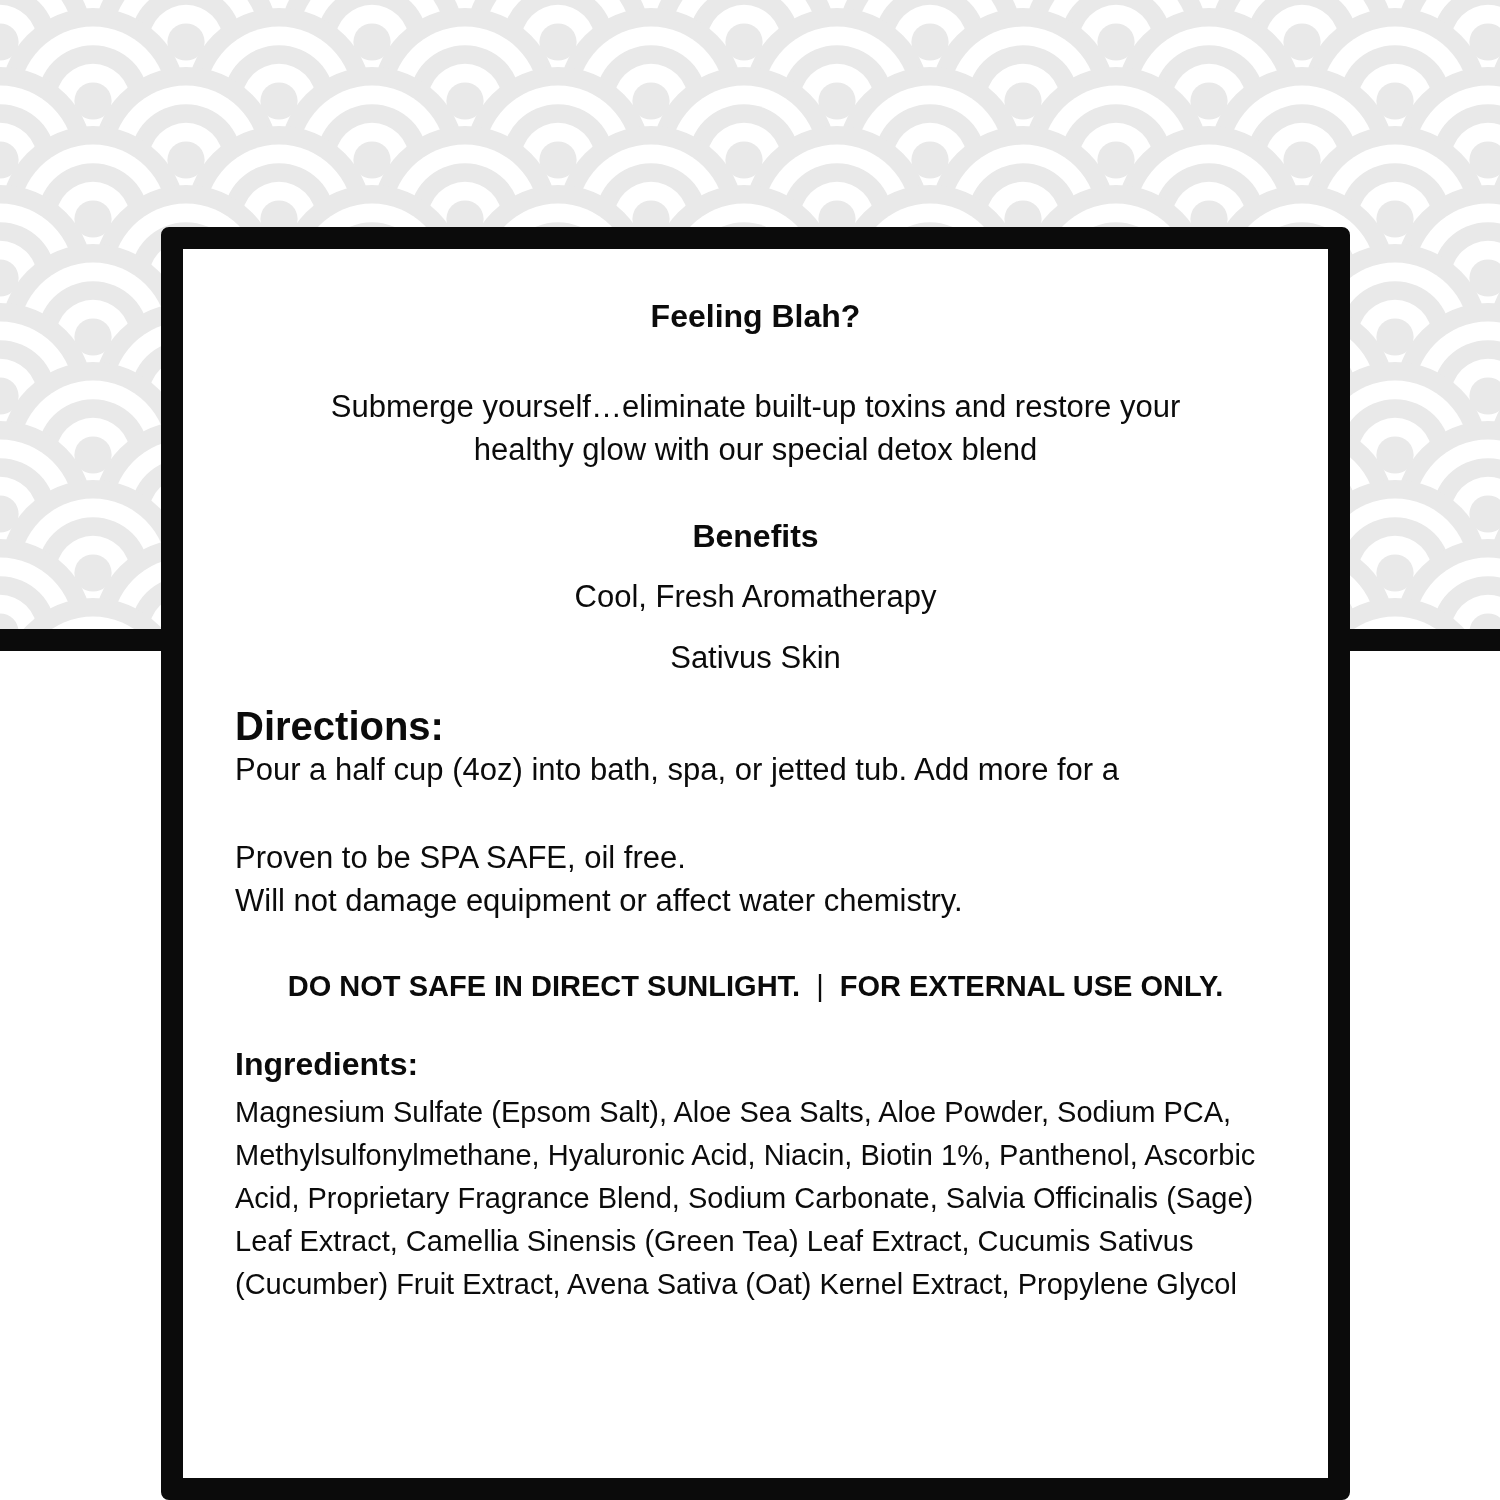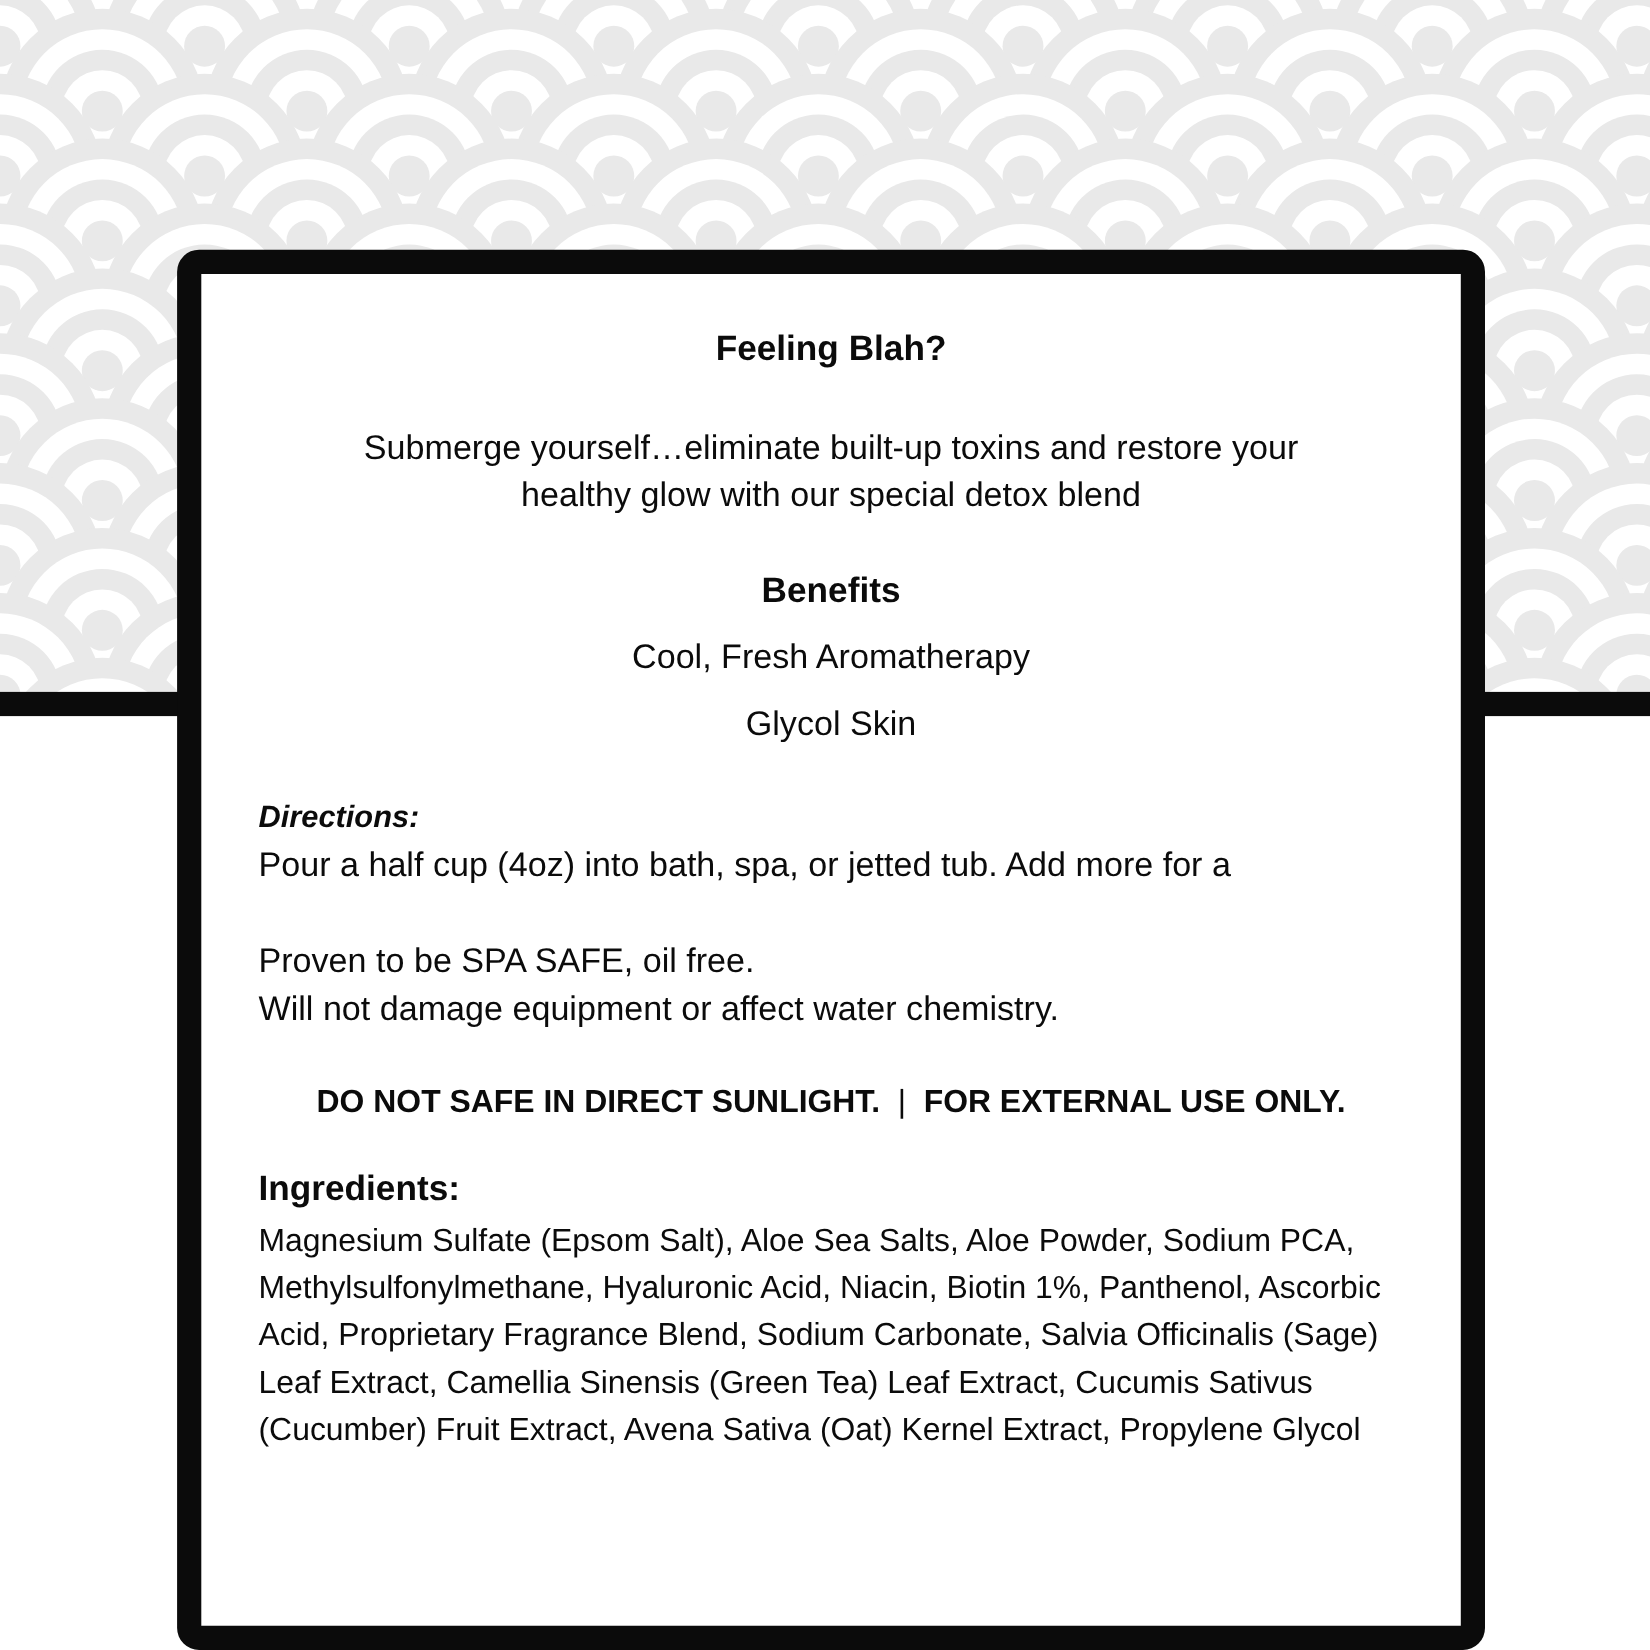--- a/index.html
+++ b/index.html
@@ -37,21 +37,21 @@
   
   .card {
     position: absolute;
     left: 161px;
     top: 227px;
     width: 1189px;
     height: 1273px;
     box-sizing: border-box;
     background: #ffffff;
     border: 22px solid #0b0b0b;
-    border-radius: 20px;
+    border-radius: 8px;
     z-index: 2;
   }
   .card-body {
     box-sizing: border-box;
     height: 100%;
     padding: 0 52px;
     overflow: hidden;
   }
   .t-center { text-align: center; }
   .headline {
@@ -70,25 +70,24 @@
     font-weight: bold;
     line-height: 42px;
     margin-top: 44px;
   }
   .benefit {
     font-size: 31px;
     line-height: 42px;
     margin-top: 19px;
   }
   .directions-title {
-    font-size: 28px;
+    font-size: 40px;
     font-weight: bold;
     line-height: 43px;
-    margin-top: 42px;
-    font-style: italic;
+    margin-top: 26px;
   }
   .body-line {
     font-size: 31px;
     line-height: 43px;
   }
   .spa-block { margin-top: 45px; }
   .warning {
     font-size: 29px;
     font-weight: bold;
     line-height: 40px;
@@ -793,21 +792,21 @@
       <div class="headline t-center">Feeling Blah?</div>
 
       <div class="intro t-center">
         <div>Submerge yourself…eliminate built-up toxins and restore your</div>
         <div>healthy glow with our special detox blend</div>
       </div>
 
       <div class="benefits-title t-center">Benefits</div>
 
       <div class="benefit t-center">Cool, Fresh Aromatherapy</div>
-      <div class="benefit t-center">Glycol Skin</div>
+      <div class="benefit t-center">Sativus Skin</div>
 
       <div class="directions-title">Directions:</div>
       <div class="body-line">Pour a half cup (4oz) into bath, spa, or jetted tub. Add more for a</div>
 
       <div class="spa-block">
         <div class="body-line"><span>Proven to be </span><span class="bold-inline">SPA SAFE</span><span>, oil free.</span></div>
         <div class="body-line">Will not damage equipment or affect water chemistry.</div>
       </div>
 
       <div class="warning"><span>DO NOT SAFE IN DIRECT SUNLIGHT.</span><span class="sep">|</span><span>FOR EXTERNAL USE ONLY.</span></div>

